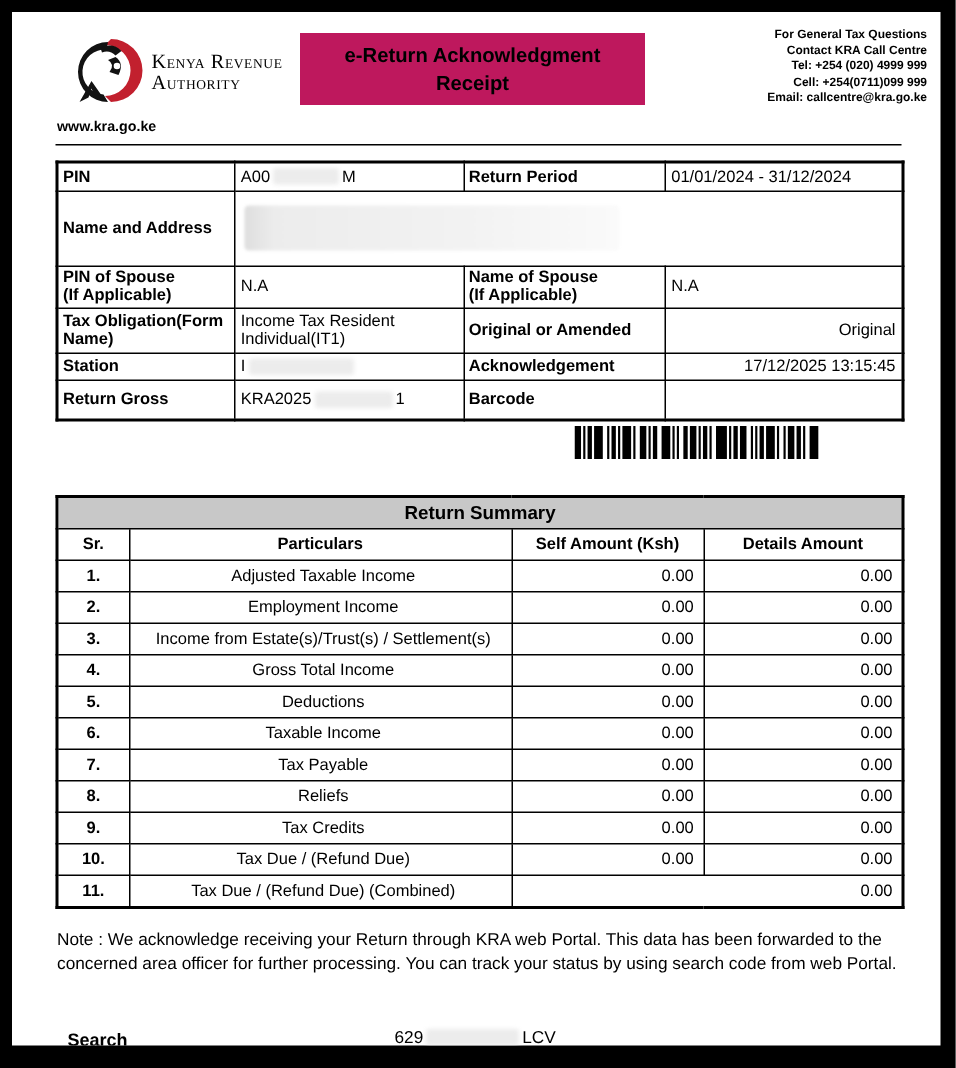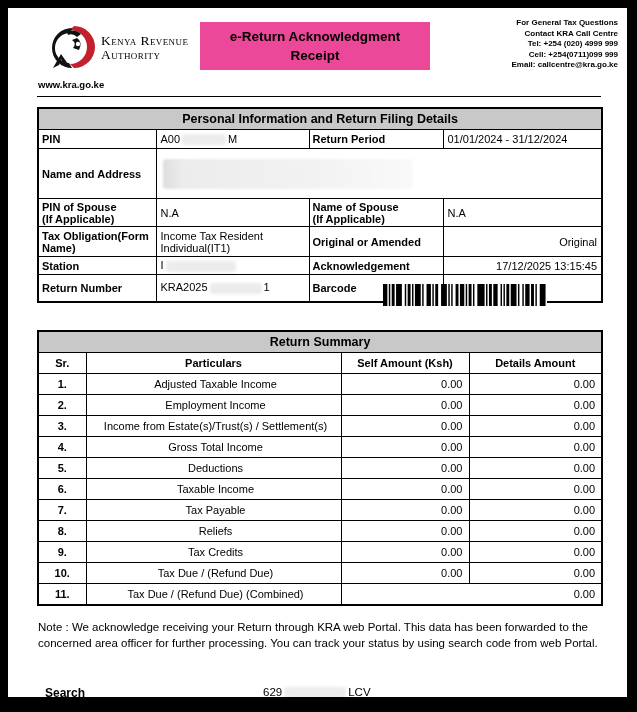--- a/index.html
+++ b/index.html
@@ -15,21 +15,21 @@
   
   .logo{position:absolute;left:39px;top:16px;width:50px;height:48px;}
   .brand{
     position:absolute;left:93px;top:26px;width:110px;
     font-family:"Liberation Serif","DejaVu Serif",serif;
     font-variant:small-caps;font-size:13.5px;line-height:14px;
     color:#000000;letter-spacing:.4px;
   }
   .title-box{
     position:absolute;left:192px;top:14px;width:230px;height:48px;
-    background:#ec4899;text-align:center;
+    background:#be185d;text-align:center;
     font-weight:bold;font-size:13.5px;line-height:19px;padding-top:5px;
     box-sizing:border-box;
   }
   .contact{
     position:absolute;right:9px;top:10px;width:190px;
     text-align:right;font-weight:bold;font-size:8px;line-height:10.5px;
   }
   .site{position:absolute;left:30px;top:71px;font-weight:bold;font-size:9.5px;}
   .rule{position:absolute;left:29px;top:88px;width:564px;height:0;border-top:1.5px solid #000;}
   
@@ -108,23 +108,20 @@
 
     <div class="tbl-wrap t1">
       <table>
         <colgroup>
             <col style="width:118px">
             <col style="width:153px">
             <col style="width:134px">
             <col style="width:159px">
           </colgroup>
         <tbody>
-            <tr>
-              <td class="sect-title" colspan="4">Personal Information and Return Filing Details</td>
-            </tr>
         <tr class="h21">
           <td class="lbl">PIN</td>
           <td class="val">
             <span>A00</span><span class="redact" style="width:44px"></span><span>M</span>
           </td>
           <td class="lbl">Return Period</td>
           <td class="val">01/01/2024 - 31/12/2024</td>
         </tr>
         <tr class="h52">
           <td class="lbl">Name and Address</td>
@@ -148,21 +145,21 @@
         </tr>
         <tr class="h20">
           <td class="lbl">Station</td>
           <td class="val">
             <span>I</span><span class="redact" style="width:70px"></span>
           </td>
           <td class="lbl">Acknowledgement</td>
           <td class="val-r">17/12/2025 13:15:45</td>
         </tr>
         <tr class="h29">
-          <td class="lbl">Return Number</td>
+          <td class="lbl">Return Gross</td>
           <td class="val">
             <span>KRA2025</span><span class="redact" style="width:52px"></span><span>1</span>
           </td>
           <td class="lbl">Barcode</td>
           <td class="val"></td>
         </tr>
       </tbody>
         </table>
       <svg class="barcode" viewBox="0 0 164 22" preserveAspectRatio="none">
           <rect x="0.00" y="0" width="4.35" height="22" fill="#000"></rect>

